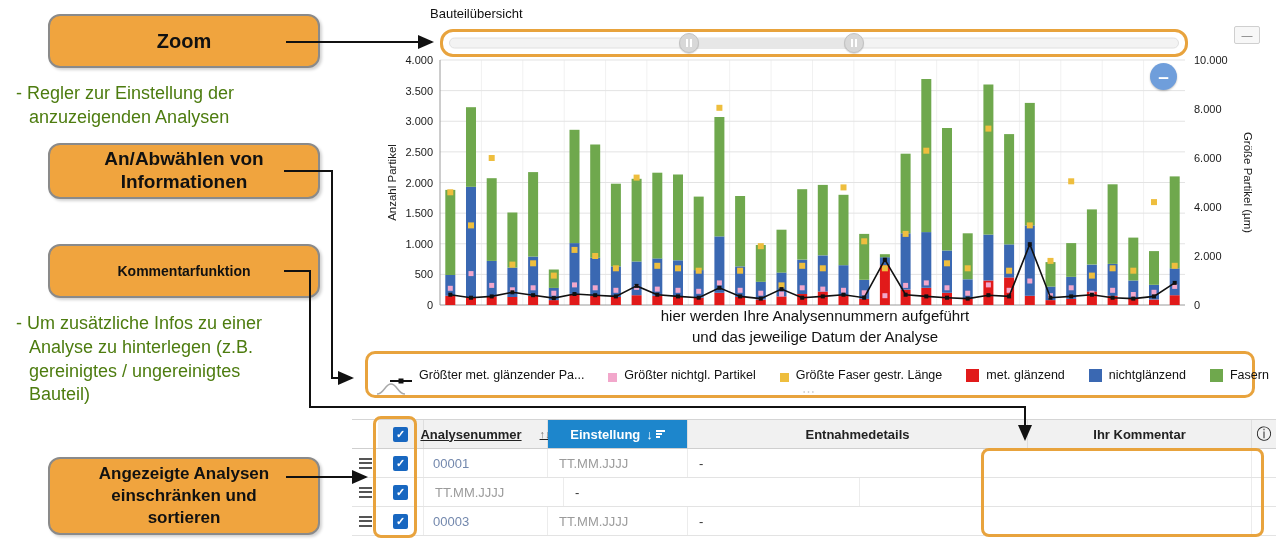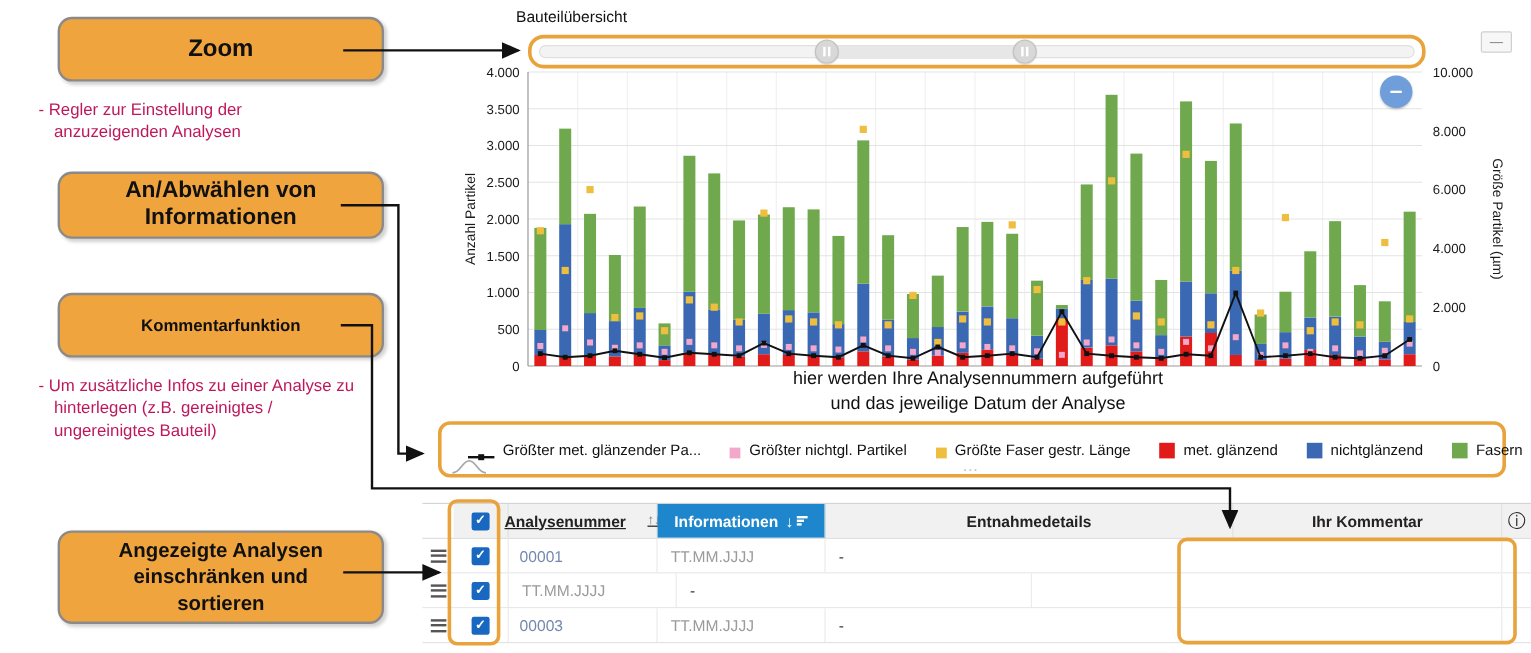--- a/index.html
+++ b/index.html
@@ -13,22 +13,22 @@
   body{font-family:"Liberation Sans",sans-serif;background:#fff;}
   #screen{position:relative;width:1276px;height:544px;background:#fff;overflow:hidden;}
 
   
   .ann-box{position:absolute;left:10px;width:272px;background:var(--annotation_orange);
     border:2px solid #8a8a8a;border-radius:12px;display:flex;align-items:center;justify-content:center;
     text-align:center;font-weight:bold;color:#111;box-shadow:2px 2px 3px rgba(0,0,0,.18);margin-left:38px;}
   #box-zoom{top:14px;height:54px;font-size:20px;}
   #box-toggle{top:143px;height:56px;font-size:19px;line-height:1.2;padding:16px 14px;}
   #box-comment{top:244px;height:54px;font-size:14px;}
-  #box-restrict{top:442px;height:78px;font-size:17px;line-height:1.3;padding:0 28px;text-align:center;}
-  .ann-note{position:absolute;left:32px;font-size:14px;color:#be185d;line-height:1.32;
+  #box-restrict{top:457px;height:78px;font-size:17px;line-height:1.3;padding:0 28px;text-align:center;}
+  .ann-note{position:absolute;left:16px;font-size:18px;color:#4d7c0f;line-height:1.32;
     padding-left:13px;text-indent:-13px;}
   #note-zoom{top:82px;width:256px;}
   #note-comment{top:312px;width:270px;}
 
   
   #arrows{position:absolute;left:0;top:0;z-index:60;pointer-events:none;}
 
   
   #chart-title{position:absolute;left:430px;top:6px;font-size:13px;color:#111;}
   #collapse-btn{position:absolute;left:1234px;top:26px;width:26px;height:18px;background:#f7f7f7;
@@ -461,21 +461,21 @@
     <div class="t-header">
       <div class="th ham"></div>
       <div class="th check">
         <span class="cbx">✓</span>
       </div>
       <div class="th num">
         <span>Analysenummer</span>
         <span class="sort-txt">↑↓</span>
       </div>
       <div class="th date">
-        <span>Informationen</span>
+        <span>Einstellung</span>
         <span class="sort-desc">
           <span>↓</span>
           <span class="sort-bars">
               <i></i>
               <i></i>
               <i></i>
             </span>
         </span>
       </div>
       <div class="th details">

